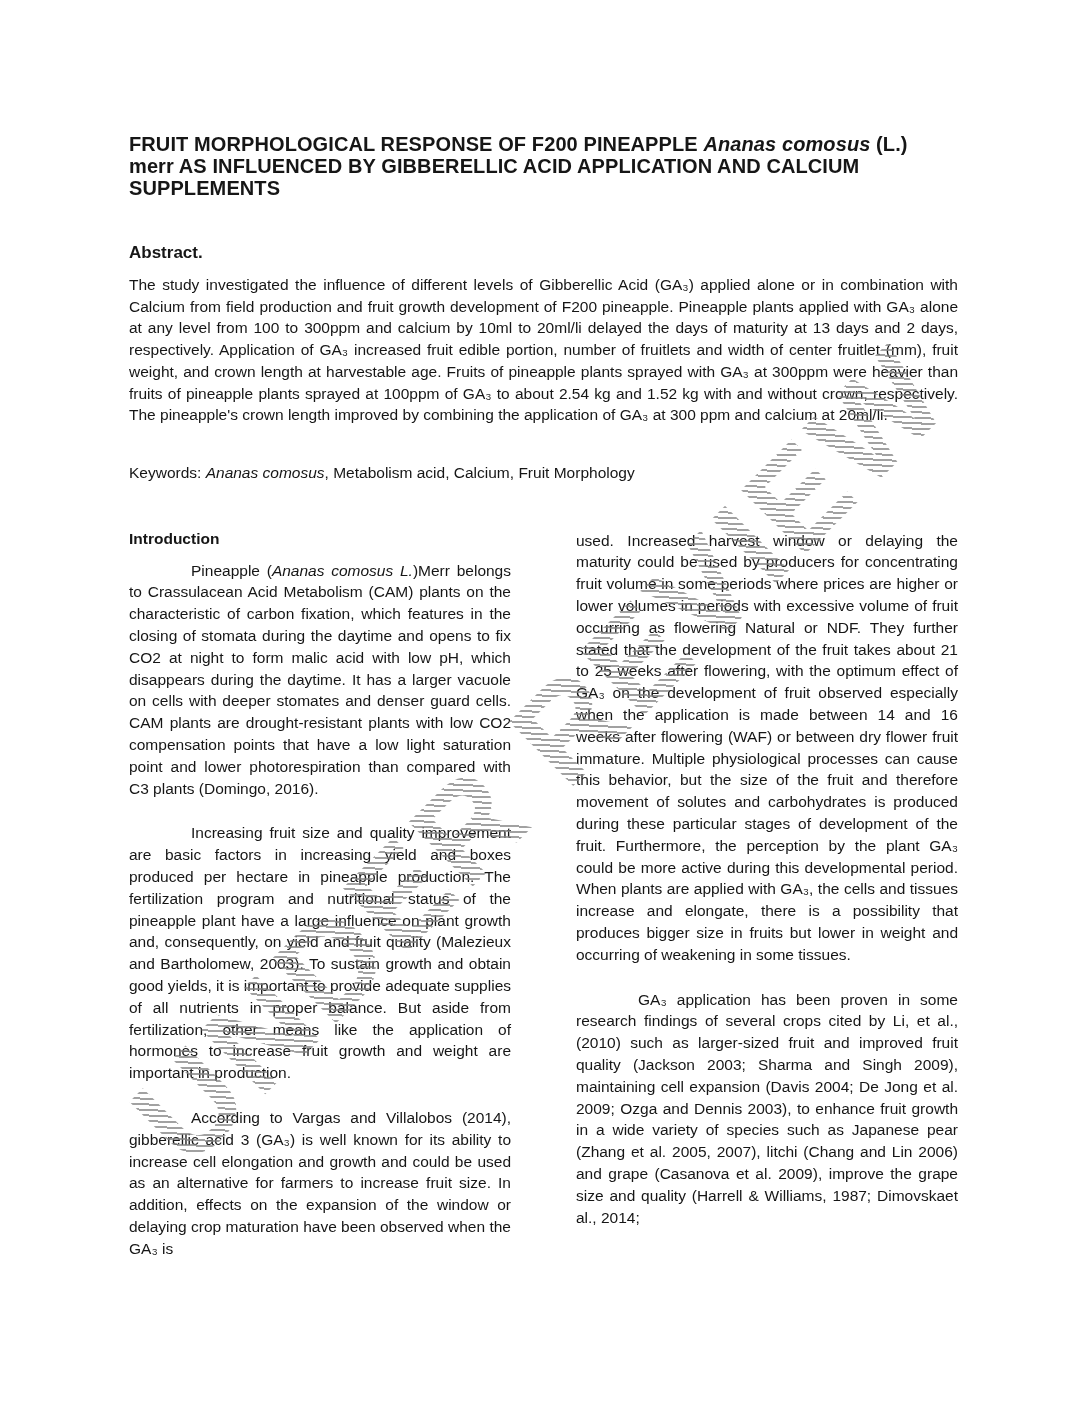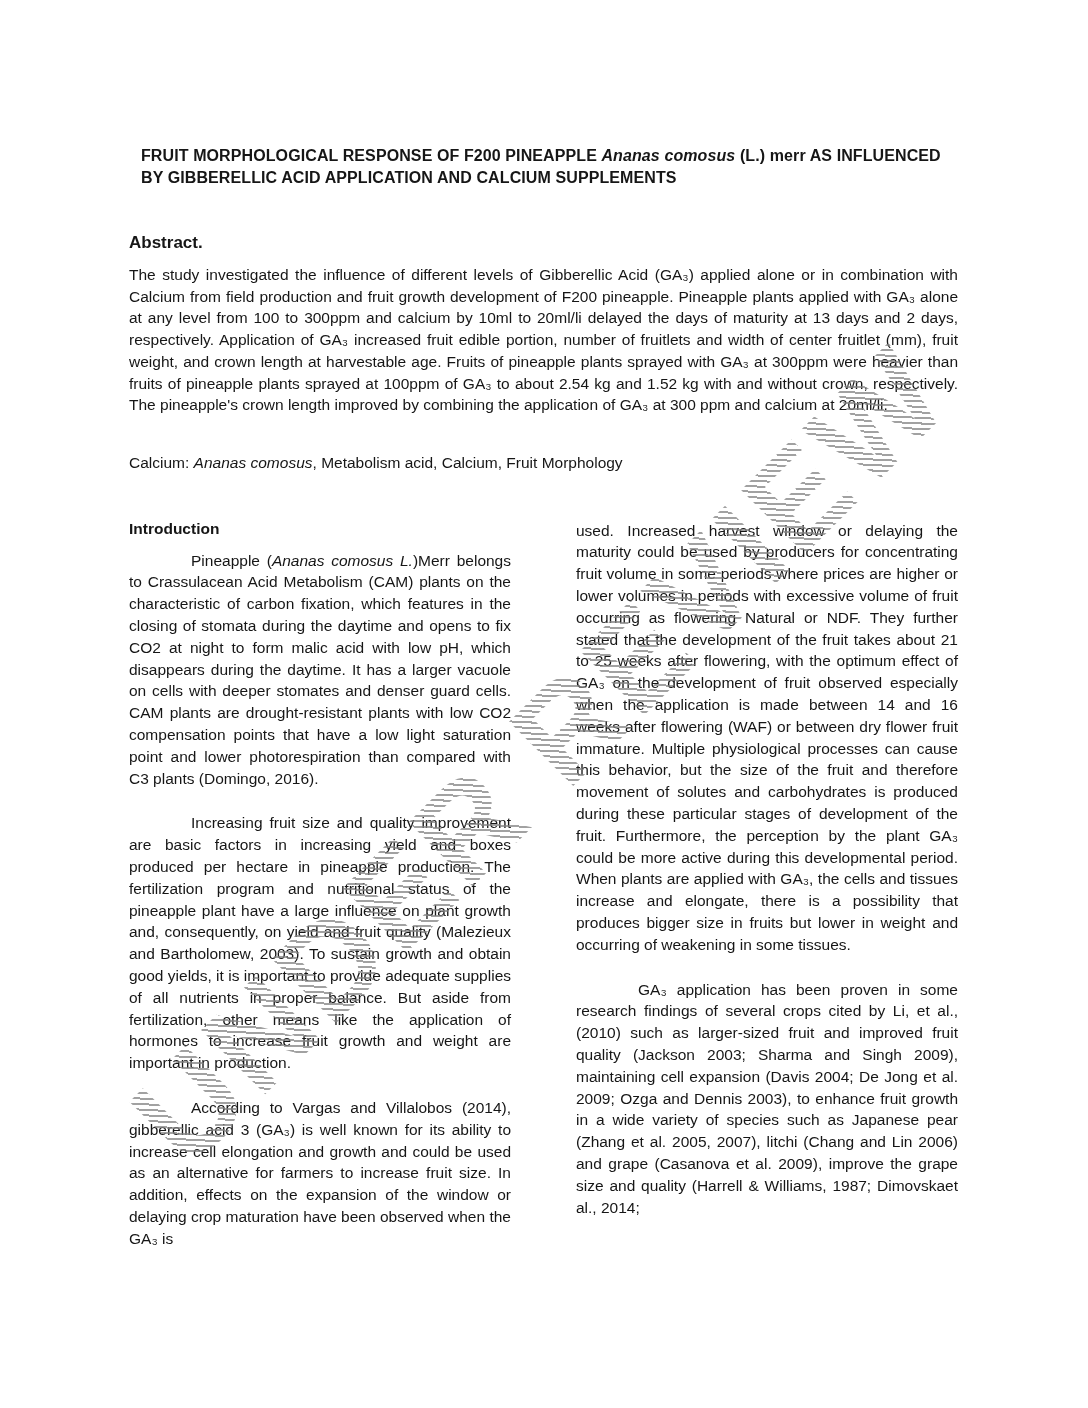--- a/index.html
+++ b/index.html
@@ -16,24 +16,24 @@
     color: #161616;
   }
   .page {
     position: absolute;
     inset: 0;
     box-sizing: border-box;
     padding: 133px 130px 40px 129px;
     background: #ffffff;
   }
   .title {
-    font-size: 16px;
+    font-size: 20px;
     line-height: 22px;
     font-weight: bold;
-    margin: 12px;
+    margin: 0;
     letter-spacing: 0.1px;
   }
   .abstract-heading {
     font-size: 17px;
     font-weight: bold;
     margin: 44px 0 0 0;
   }
   .abstract-body {
     font-size: 15.5px;
     line-height: 21.7px;
@@ -112,21 +112,21 @@
   <div class="watermark">
     <span class="watermark-text">UNDER REVIEW</span>
   </div>
 
   <h1 class="title"><span>FRUIT MORPHOLOGICAL RESPONSE OF F200 PINEAPPLE </span><span style="font-style: italic;">Ananas comosus</span><span> (L.) merr AS INFLUENCED BY GIBBERELLIC ACID APPLICATION AND CALCIUM SUPPLEMENTS</span></h1>
 
   <h2 class="abstract-heading">Abstract.</h2>
 
   <p class="abstract-body"><span>The study investigated the influence of different levels of Gibberellic Acid (GA₃) applied alone or in combination with Calcium from field production and fruit growth development of F200 pineapple. Pineapple plants applied with GA₃ alone at any level from 100 to 300ppm and calcium by 10ml to 20ml/li delayed the days of maturity at 13 days and 2 days, respectively. Application of GA₃ increased fruit edible portion, number of fruitlets and width of center fruitlet (mm), fruit weight, and crown length at harvestable age. Fruits of pineapple plants sprayed with GA₃ at 300ppm were heavier than fruits of pineapple plants sprayed at 100ppm of GA₃ to about 2.54 kg and 1.52 kg with and without crown, respectively. The pineapple's crown length improved by combining the application of GA₃ at 300 ppm and calcium at 20ml/li.</span></p>
 
-  <p class="keywords"><span>Calcium: </span><span style="font-style: italic;">Ananas comosus</span><span>, Metabolism acid, Calcium, Fruit Morphology</span></p>
+  <p class="keywords"><span>Keywords: </span><span style="font-style: italic;">Ananas comosus</span><span>, Metabolism acid, Calcium, Fruit Morphology</span></p>
 
   <div class="columns">
     <div class="col">
       <h3 class="section-heading">Introduction</h3>
       <div>
           <p class="body-para indent"><span>Pineapple (</span><span style="font-style: italic;">Ananas comosus L.</span><span>)Merr belongs to Crassulacean Acid Metabolism (CAM) plants on the characteristic of carbon fixation, which features in the closing of stomata during the daytime and opens to fix CO2 at night to form malic acid with low pH, which disappears during the daytime. It has a larger vacuole on cells with deeper stomates and denser guard cells. CAM plants are drought-resistant plants with low CO2 compensation points that have a low light saturation point and lower photorespiration than compared with C3 plants (Domingo, 2016).</span></p>
           <p class="body-para indent"><span>Increasing fruit size and quality improvement are basic factors in increasing yield and boxes produced per hectare in pineapple production. The fertilization program and nutritional status of the pineapple plant have a large influence on plant growth and, consequently, on yield and fruit quality (Malezieux and Bartholomew, 2003). To sustain growth and obtain good yields, it is important to provide adequate supplies of all nutrients in proper balance. But aside from fertilization, other means like the application of hormones to increase fruit growth and weight are important in production.</span></p>
           <p class="body-para indent"><span>According to Vargas and Villalobos (2014), gibberellic acid 3 (GA₃) is well known for its ability to increase cell elongation and growth and could be used as an alternative for farmers to increase fruit size. In addition, effects on the expansion of the window or delaying crop maturation have been observed when the GA₃ is</span></p>
         </div>
     </div>

